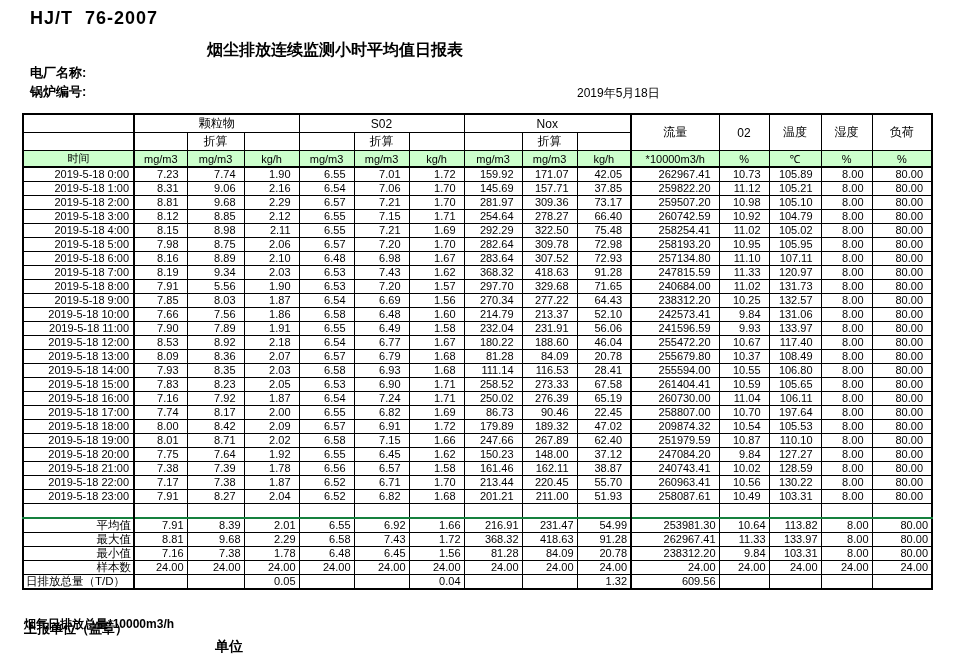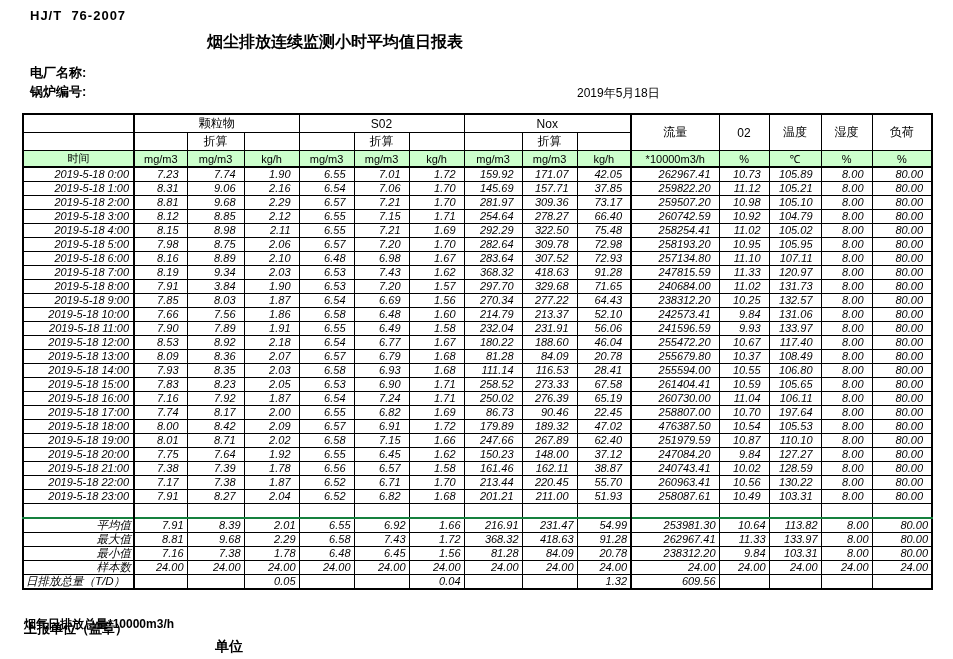--- a/index.html
+++ b/index.html
@@ -5,22 +5,22 @@
   * { margin:0; padding:0; box-sizing:border-box; }
   html,body { background:#fff; }
   body {
     position:relative;
     width:953px; height:659px;
     font-family:"Liberation Sans", sans-serif;
     color:#000;
     overflow:hidden;
   }
   .abs { position:absolute; white-space:pre; }
-  .doc-code { left:30px; top:8px; font-size:13px; font-weight:bold; letter-spacing:1px; }
-  .title { left:120px; top:32px; width:430px; text-align:center; font-size:16px; font-weight:bold; white-space:nowrap; }
+  .doc-code { left:30px; top:8px; font-size:18px; font-weight:bold; letter-spacing:1px; }
+  .title { left:120px; top:40px; width:430px; text-align:center; font-size:16px; font-weight:bold; white-space:nowrap; }
   .plant { left:30px; top:64px; font-size:13px; font-weight:bold; }
   .boiler { left:30px; top:83px; font-size:13px; font-weight:bold; }
   .date { left:577px; top:85px; font-size:12px; }
   .foot1 { left:24px; top:616px; font-size:12px; font-weight:bold; }
   .foot2 { left:24px; top:620px; font-size:13px; font-weight:bold; }
   .foot3 { left:215px; top:638px; font-size:14px; font-weight:bold; }
 
   table.report {
     position:absolute; left:22px; top:113px;
     border-collapse:collapse; table-layout:fixed;
@@ -28,21 +28,21 @@
   }
   th, td {
     border:1px solid #000;
     overflow:hidden; white-space:nowrap;
   }
   thead th { font-weight:normal; font-size:12px; text-align:center; vertical-align:middle; }
   tr.h1 { height:18px; }
   tr.h2 { height:15px; }
   tr.h3 { height:15px; }
   tr.h3 th { background:#ccffcc; font-size:11px; border-bottom:2px solid #000; }
-  tbody tr { height:14px;font-style:italic; }
+  tbody tr { height:14px; }
   tbody td { font-size:11px; line-height:13px; text-align:right; padding-right:8px; vertical-align:middle; }
   td.time { padding-right:4px; font-size:11px; }
   .c-right-thick { border-right:2px solid #000 !important; }
   .c-left-thick { border-left:2px solid #000 !important; }
   tr.t-top-thick td { border-top:2px solid #15803d; }
   td.sum-label { padding-right:2px; font-size:11.5px; }
   td.sum-label-left { text-align:center; padding-left:2px; font-size:11.5px; }
   td.sum-val { padding-right:3px; }
 </style>
 </head>
@@ -247,21 +247,21 @@
         <td>91.28</td>
         <td class="c-left-thick">247815.59</td>
         <td>11.33</td>
         <td>120.97</td>
         <td>8.00</td>
         <td>80.00</td>
       </tr>
       <tr>
         <td class="time c-right-thick">2019-5-18 8:00</td>
         <td>7.91</td>
-        <td>3.84</td>
+        <td>5.56</td>
         <td>1.90</td>
         <td>6.53</td>
         <td>7.20</td>
         <td>1.57</td>
         <td>297.70</td>
         <td>329.68</td>
         <td>71.65</td>
         <td class="c-left-thick">240684.00</td>
         <td>11.02</td>
         <td>131.73</td>
@@ -425,21 +425,21 @@
         <td class="time c-right-thick">2019-5-18 18:00</td>
         <td>8.00</td>
         <td>8.42</td>
         <td>2.09</td>
         <td>6.57</td>
         <td>6.91</td>
         <td>1.72</td>
         <td>179.89</td>
         <td>189.32</td>
         <td>47.02</td>
-        <td class="c-left-thick">476387.50</td>
+        <td class="c-left-thick">209874.32</td>
         <td>10.54</td>
         <td>105.53</td>
         <td>8.00</td>
         <td>80.00</td>
       </tr>
       <tr>
         <td class="time c-right-thick">2019-5-18 19:00</td>
         <td>8.01</td>
         <td>8.71</td>
         <td>2.02</td>

